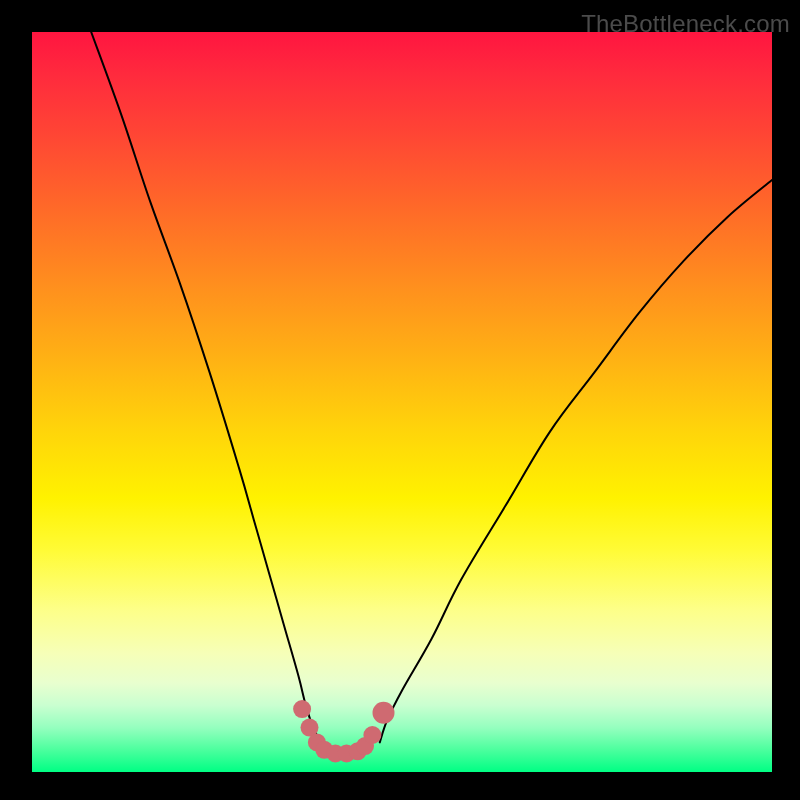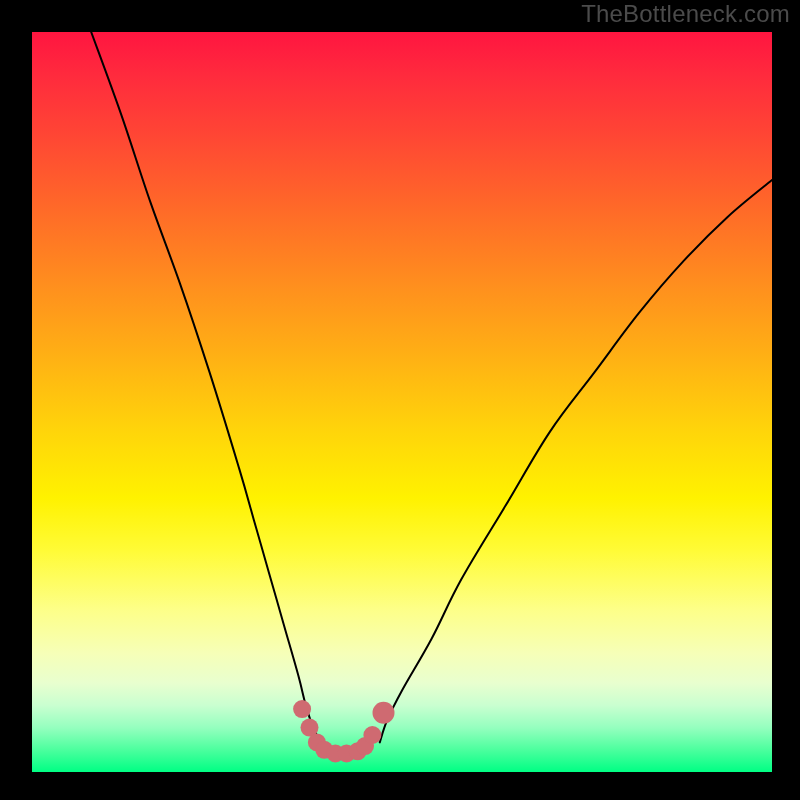--- a/index.html
+++ b/index.html
@@ -11,21 +11,21 @@
     font-family: Arial, Helvetica, sans-serif;
   }
   .frame {
     position: relative;
     width: 800px;
     height: 800px;
     background: #000;
   }
   .watermark {
     position: absolute;
-    top: 0;
+    top: 10px;
     right: 10px;
     color: #4b4b4b;
     font-size: 24px;
     font-weight: 500;
     letter-spacing: 0.2px;
     z-index: 10;
     user-select: none;
   }
   .plot-area {
     position: absolute;

